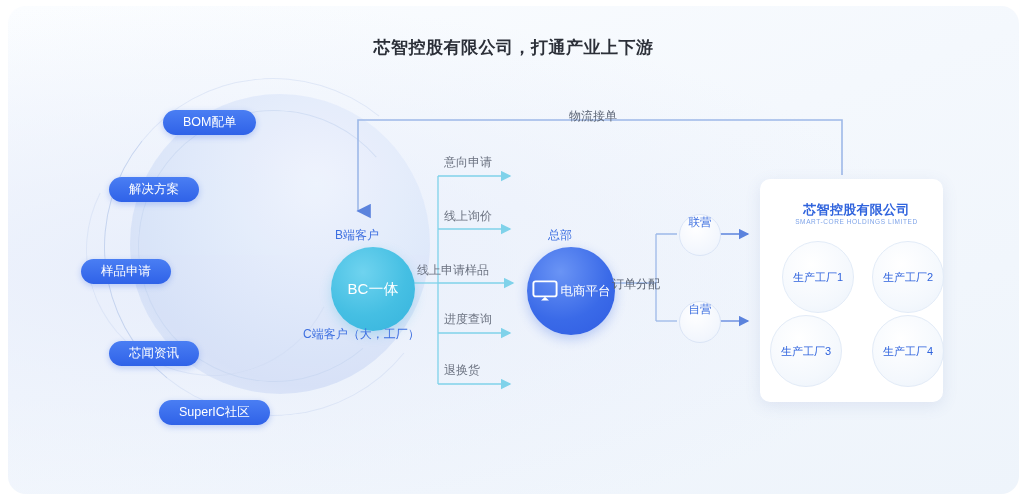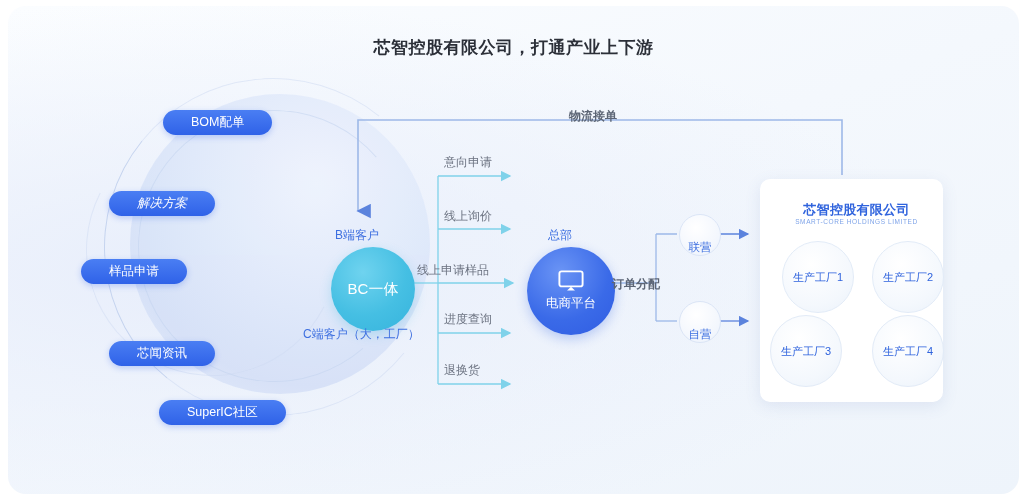--- a/index.html
+++ b/index.html
@@ -67,38 +67,38 @@
     font-weight: bold;
     color: #2b2f38;
     letter-spacing: .5px;
   }
 
   
   .pill {
     position: absolute;
     height: 25px;
     line-height: 25px;
-    padding: 0 28px;
+    padding: 0 20px;
     border-radius: 13px;
     background: linear-gradient(180deg, #4a7ef3 0%, #2f62e8 100%);
     color: #ffffff;
     font-size: 12.5px;
     white-space: nowrap;
     box-shadow: 0 2px 6px rgba(47,98,232,.28);
   }
 
   
   .lbl {
     position: absolute;
     white-space: nowrap;
     font-size: 12px;
     color: #6b7280;
   }
   .lbl-blue { color: #3d6fe0; }
-  .lbl-dark { color: #5c6575; font-weight: bold; }
+  .lbl-dark { color: #5c6575; }
 
   
   .circle-bc {
     position: absolute;
     left: 323px;
     top: 241px;
     width: 84px;
     height: 84px;
     border-radius: 50%;
     background: radial-gradient(circle at 38% 30%, #6fd3ef 0%, #45bfe3 55%, #36b3dd 100%);
@@ -113,41 +113,40 @@
   .circle-plat {
     position: absolute;
     left: 519px;
     top: 241px;
     width: 88px;
     height: 88px;
     border-radius: 50%;
     background: radial-gradient(circle at 38% 28%, #6a94f5 0%, #3a6ae8 58%, #2f5ce2 100%);
     color: #ffffff;
     display: flex;
-    flex-direction: column;
     align-items: center;
     justify-content: center;
     gap: 3px;
     box-shadow: 0 4px 12px rgba(54,102,230,.3);
   }
   .circle-plat .plat-label { font-size: 12.5px; }
   .monitor { width: 26px; height: 22px; display: block; }
 
   
   .circle-sm {
     position: absolute;
     width: 40px;
     height: 40px;
     border-radius: 50%;
     background: radial-gradient(circle at 40% 32%, #ffffff 0%, #f2f6fd 70%, #e9f0fb 100%);
     border: 1px solid #dbe5f6;
     color: #3d6fe0;
     font-size: 11.5px;
     display: flex;
-    align-items: flex-end;
+    align-items: flex-start;
     justify-content: center;
   }
 
   
   .company-card {
     position: absolute;
     left: 752px;
     top: 173px;
     width: 183px;
     height: 223px;
@@ -228,21 +227,21 @@
       <path d="M599,277 L648,277" fill="none" stroke="#9db8e8" stroke-width="1.3"></path>
       <path d="M648,228 L648,315" fill="none" stroke="#9db8e8" stroke-width="1.3"></path>
       <path d="M648,228 L669,228" fill="none" stroke="#9db8e8" stroke-width="1.3"></path>
       <path d="M648,315 L669,315" fill="none" stroke="#9db8e8" stroke-width="1.3"></path>
 
       <path d="M712,228 L740,228" fill="none" stroke="#5b83dd" stroke-width="1.3" marker-end="url(#arrBlue)"></path>
       <path d="M712,315 L740,315" fill="none" stroke="#5b83dd" stroke-width="1.3" marker-end="url(#arrBlue)"></path>
     </svg>
 
     <div class="pill" style="left:155px; top:104px;">BOM配单</div>
-    <div class="pill" style="left:101px; top:185px;font-style:italic;">解决方案</div>
+    <div class="pill" style="left:101px; top:171px;">解决方案</div>
     <div class="pill" style="left:73px; top:253px;">样品申请</div>
     <div class="pill" style="left:101px; top:335px;">芯闻资讯</div>
     <div class="pill" style="left:151px; top:394px;">SuperIC社区</div>
 
     <div class="lbl lbl-blue" style="left:327px; top:221px;">B端客户</div>
     <div class="circle-bc">
       <span>BC一体</span>
     </div>
     <div class="lbl lbl-blue" style="left:295px; top:320px;">C端客户（大，工厂）</div>
 

